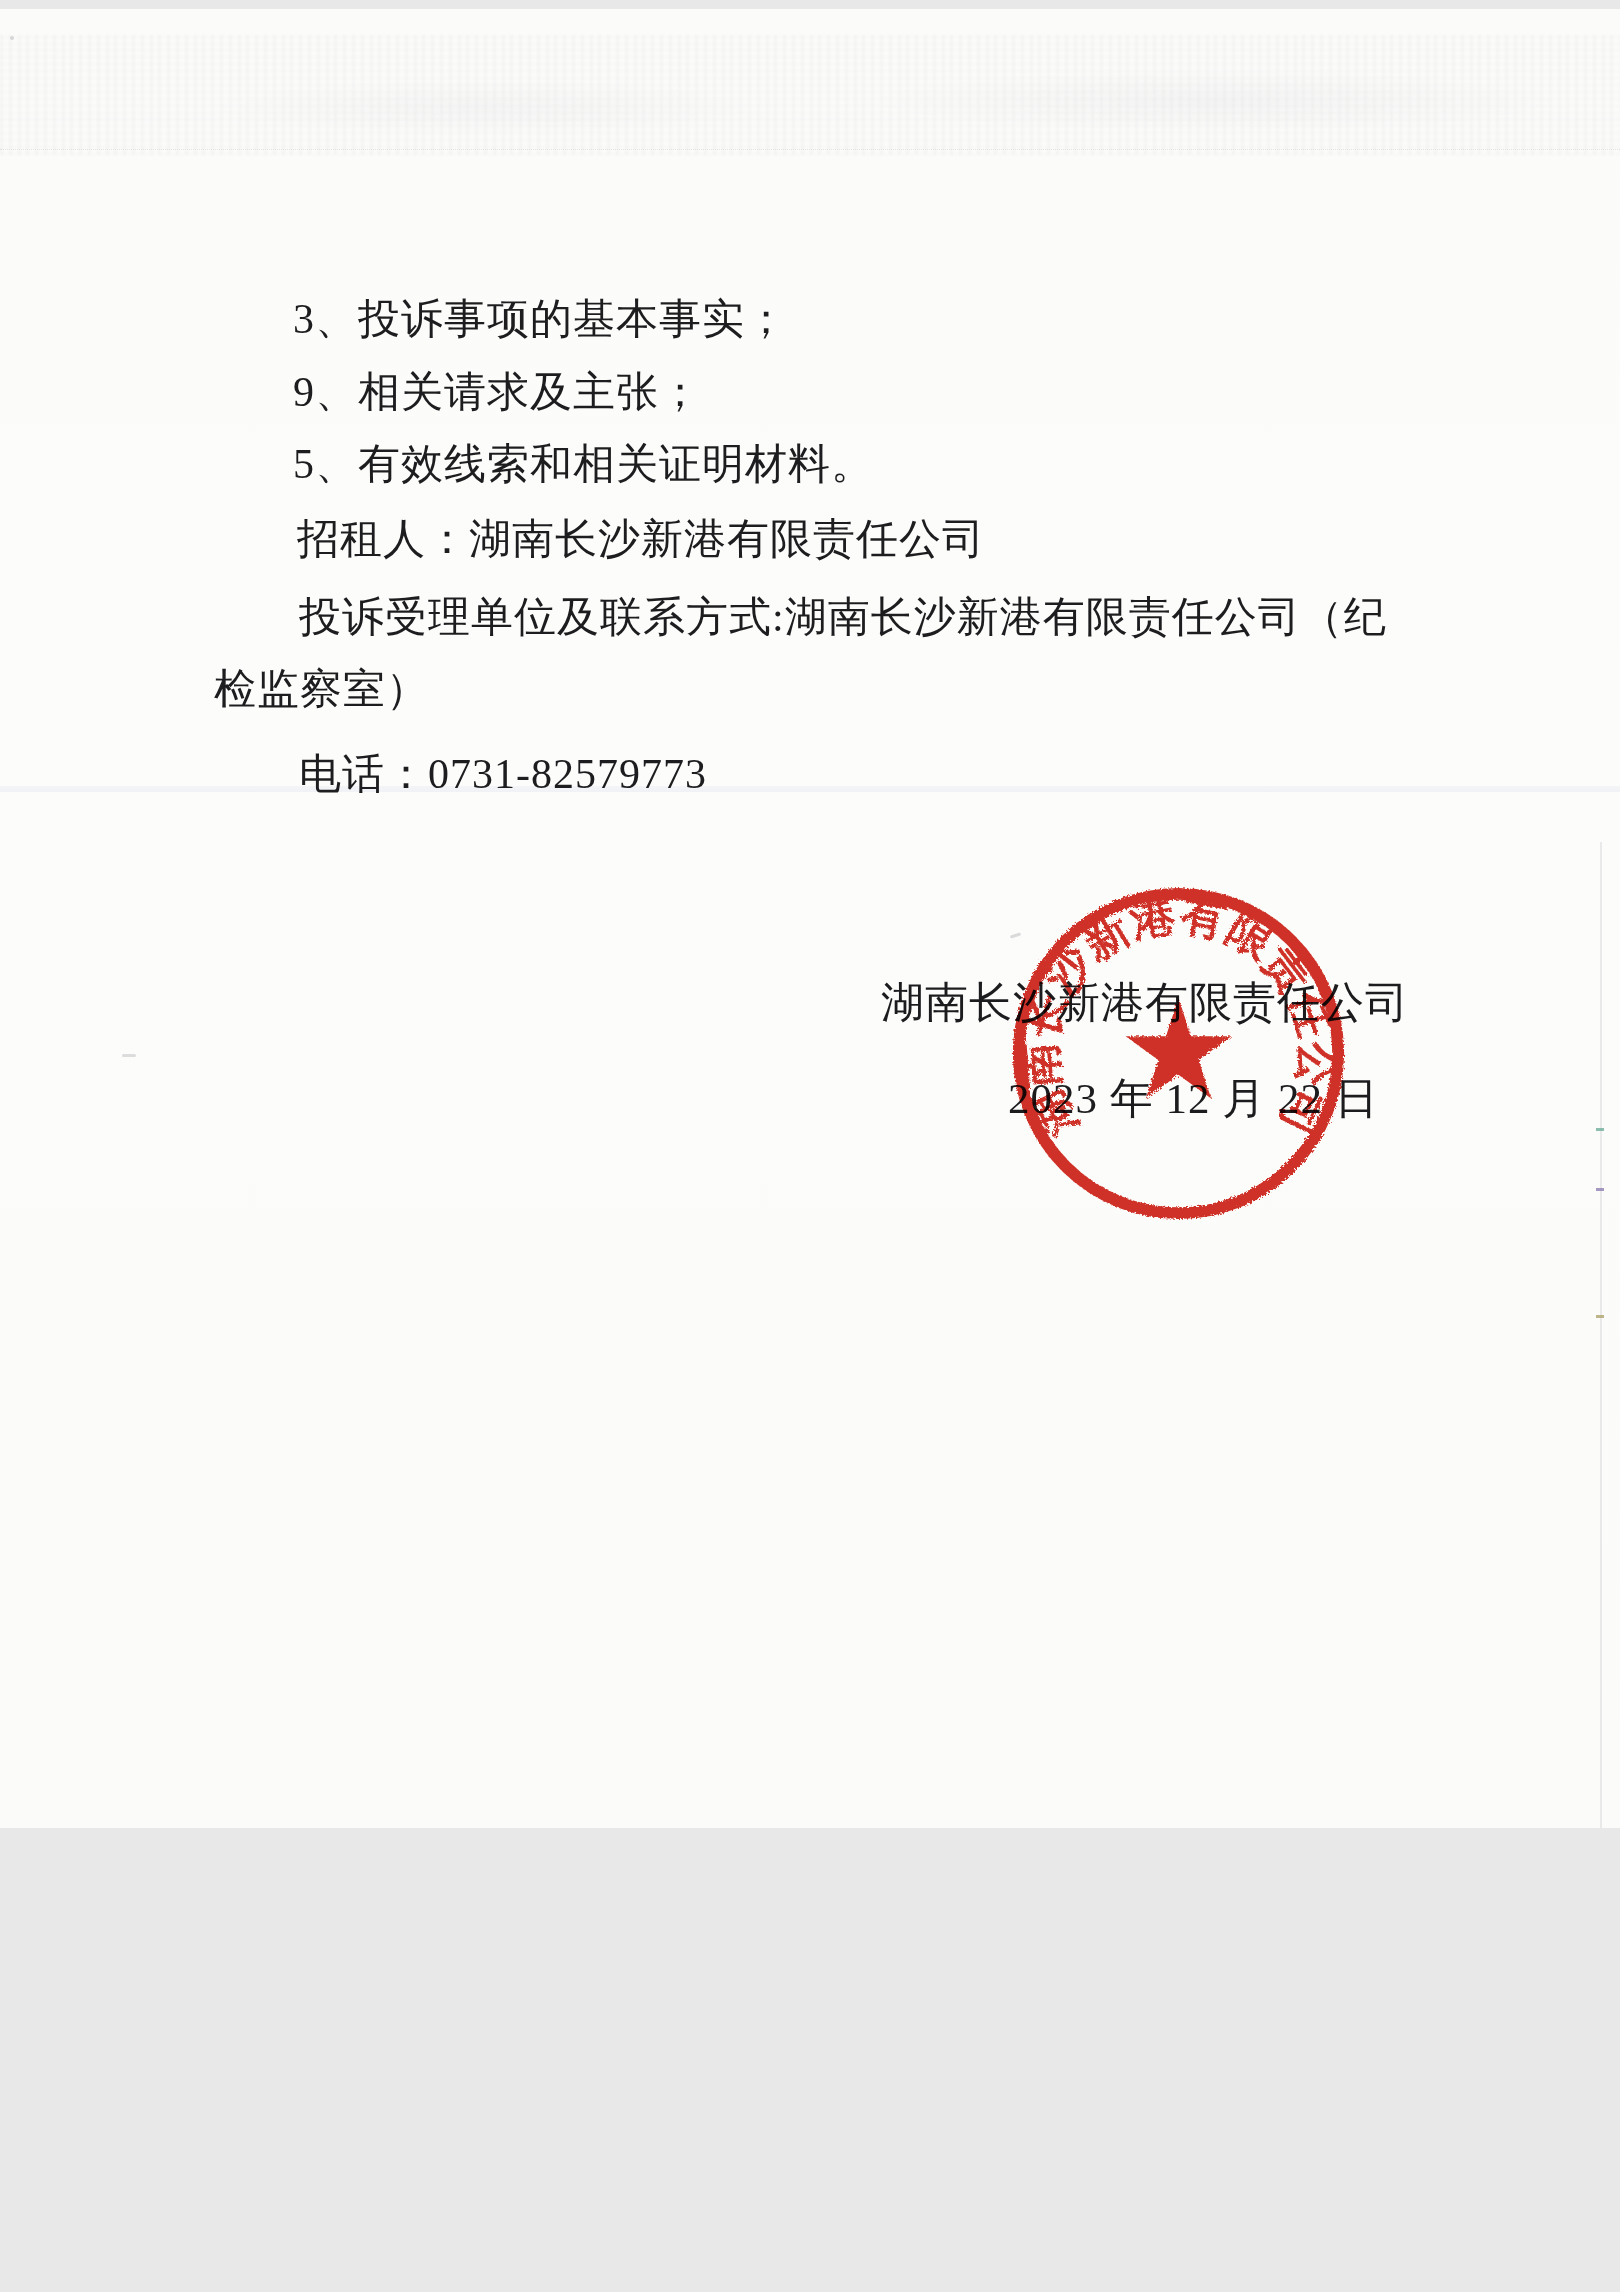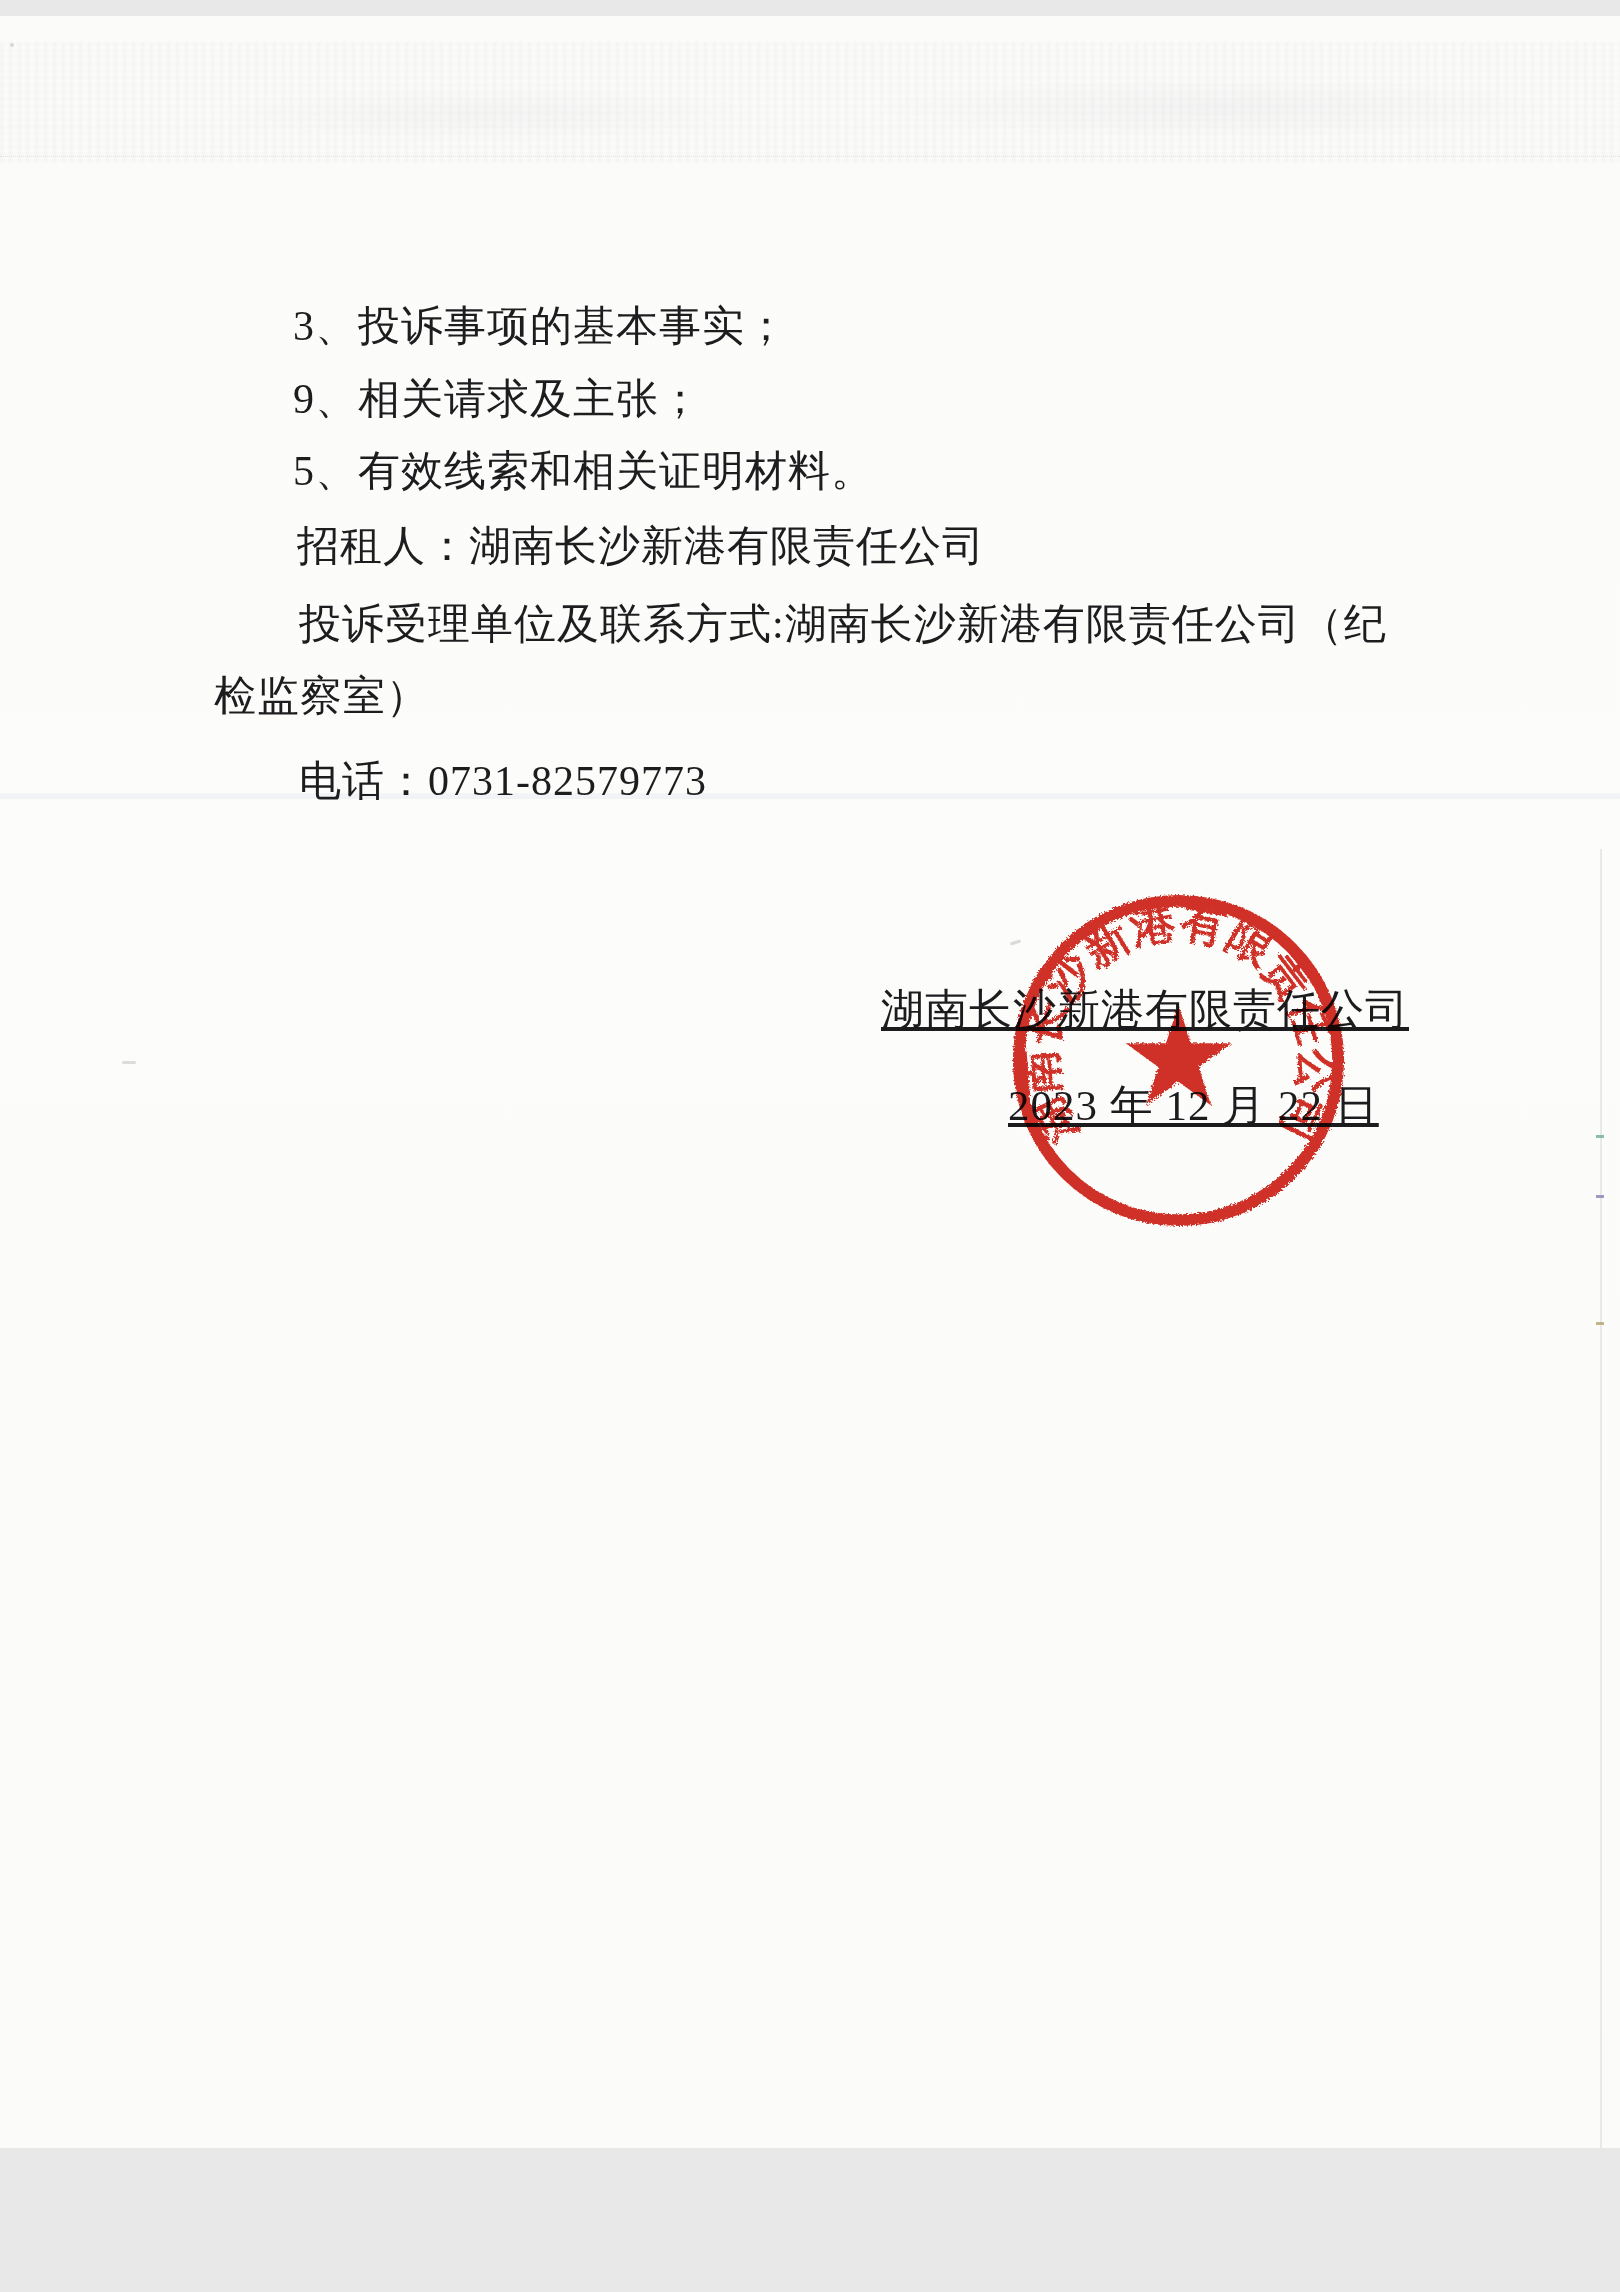--- a/index.html
+++ b/index.html
@@ -1,19 +1,19 @@
 <!DOCTYPE html>
 <html><head>
 <meta charset="utf-8">
 <style>
   html,body{margin:0;padding:0;background:#e8e8e8;}
   .page{
     position:relative;
-    width:1620px;height:2132px;
-    margin:16px auto;
+    width:1620px;height:1819px;
+    margin:9px auto;
     background:linear-gradient(180deg,#fbfbfa 0%,#fcfcfb 40%,#fbfbfa 100%);
     overflow:hidden;
     font-family:"Liberation Serif","DejaVu Serif",serif;
     color:#1d1d1f;
   }
   
   .noise-top{
     position:absolute;left:0;top:25.5px;width:1620px;height:120px;
     background:
       repeating-linear-gradient(90deg, rgba(125,125,130,.055) 0 2.9px, transparent 2.9px 8.8px),
@@ -33,21 +33,21 @@
   .speck{position:absolute;border-radius:2px;}
   
   .bline{
     position:absolute;
     font-size:42px;
     letter-spacing:1px;
     white-space:nowrap;
     color:#1d1d1f;
   }
   
-  .sig{position:absolute;font-size:43px;letter-spacing:1px;white-space:nowrap;color:#1c1c1e;text-decoration:underline;}
+  .sig{position:absolute;font-size:43px;letter-spacing:1px;white-space:nowrap;color:#1c1c1e;}
   
   .seal{
     position:absolute;left:998px;top:864px;width:361px;height:361px;
     mix-blend-mode:multiply;
     opacity:.95;
   }
 </style>
 </head>
 <body>
 

